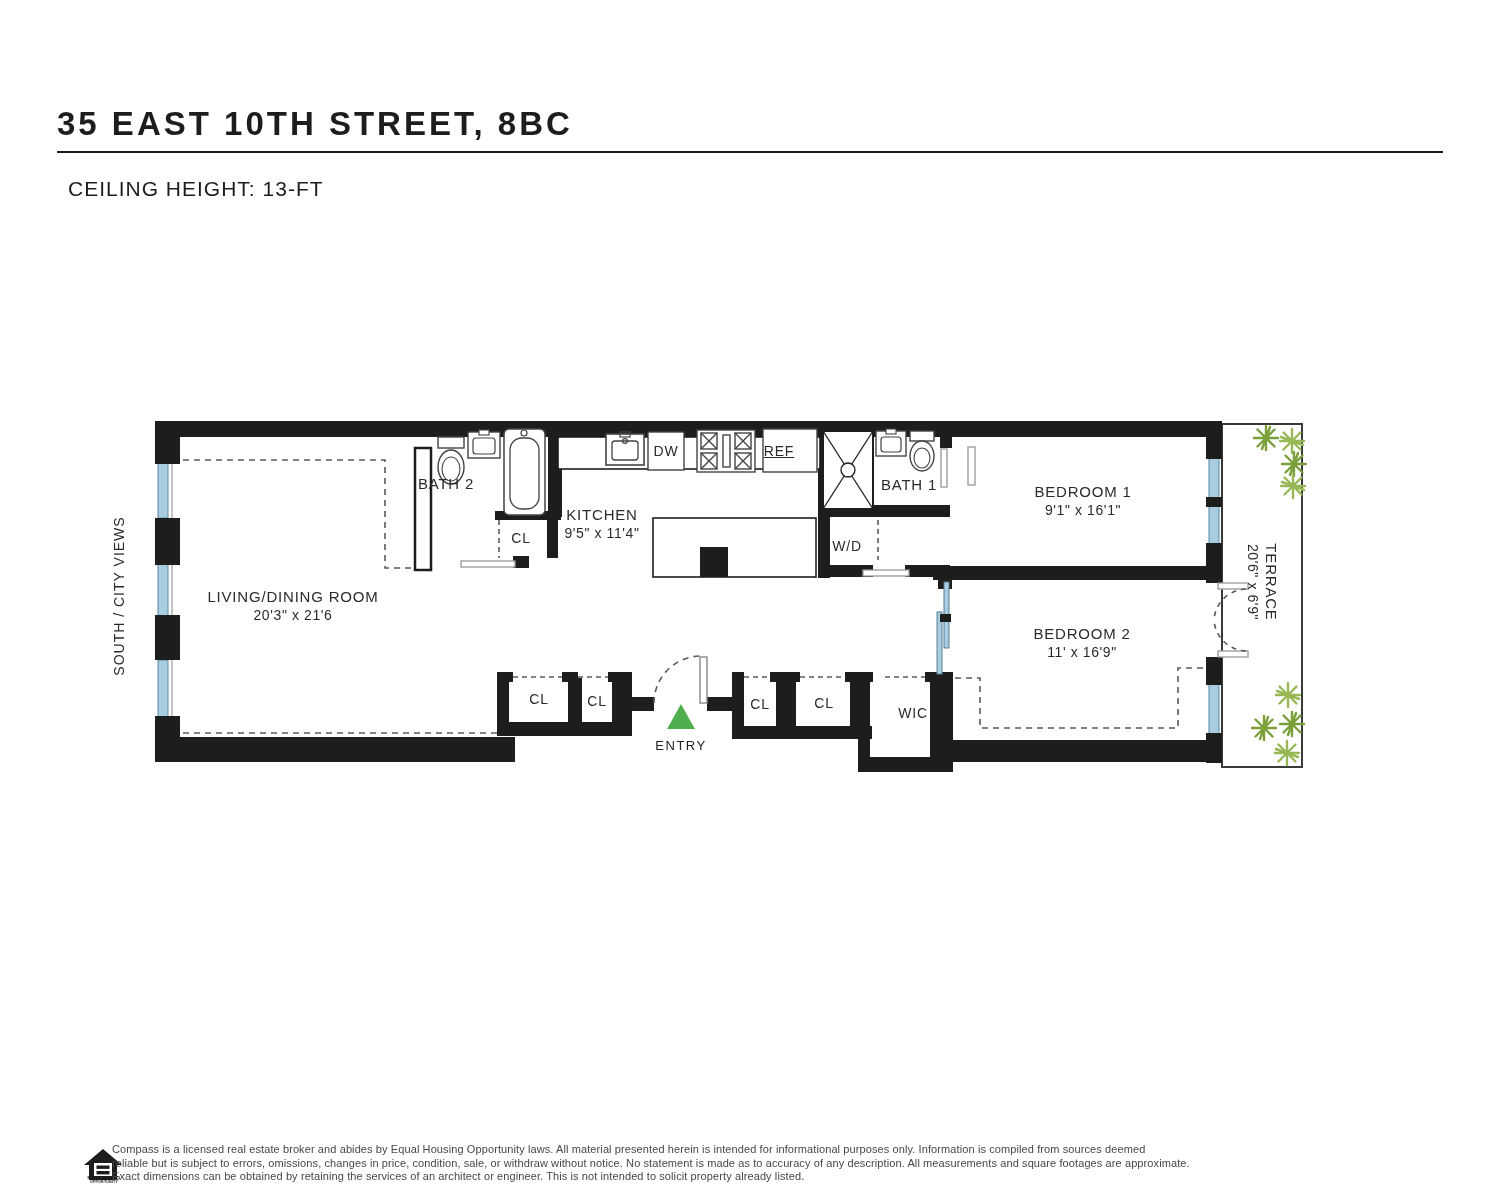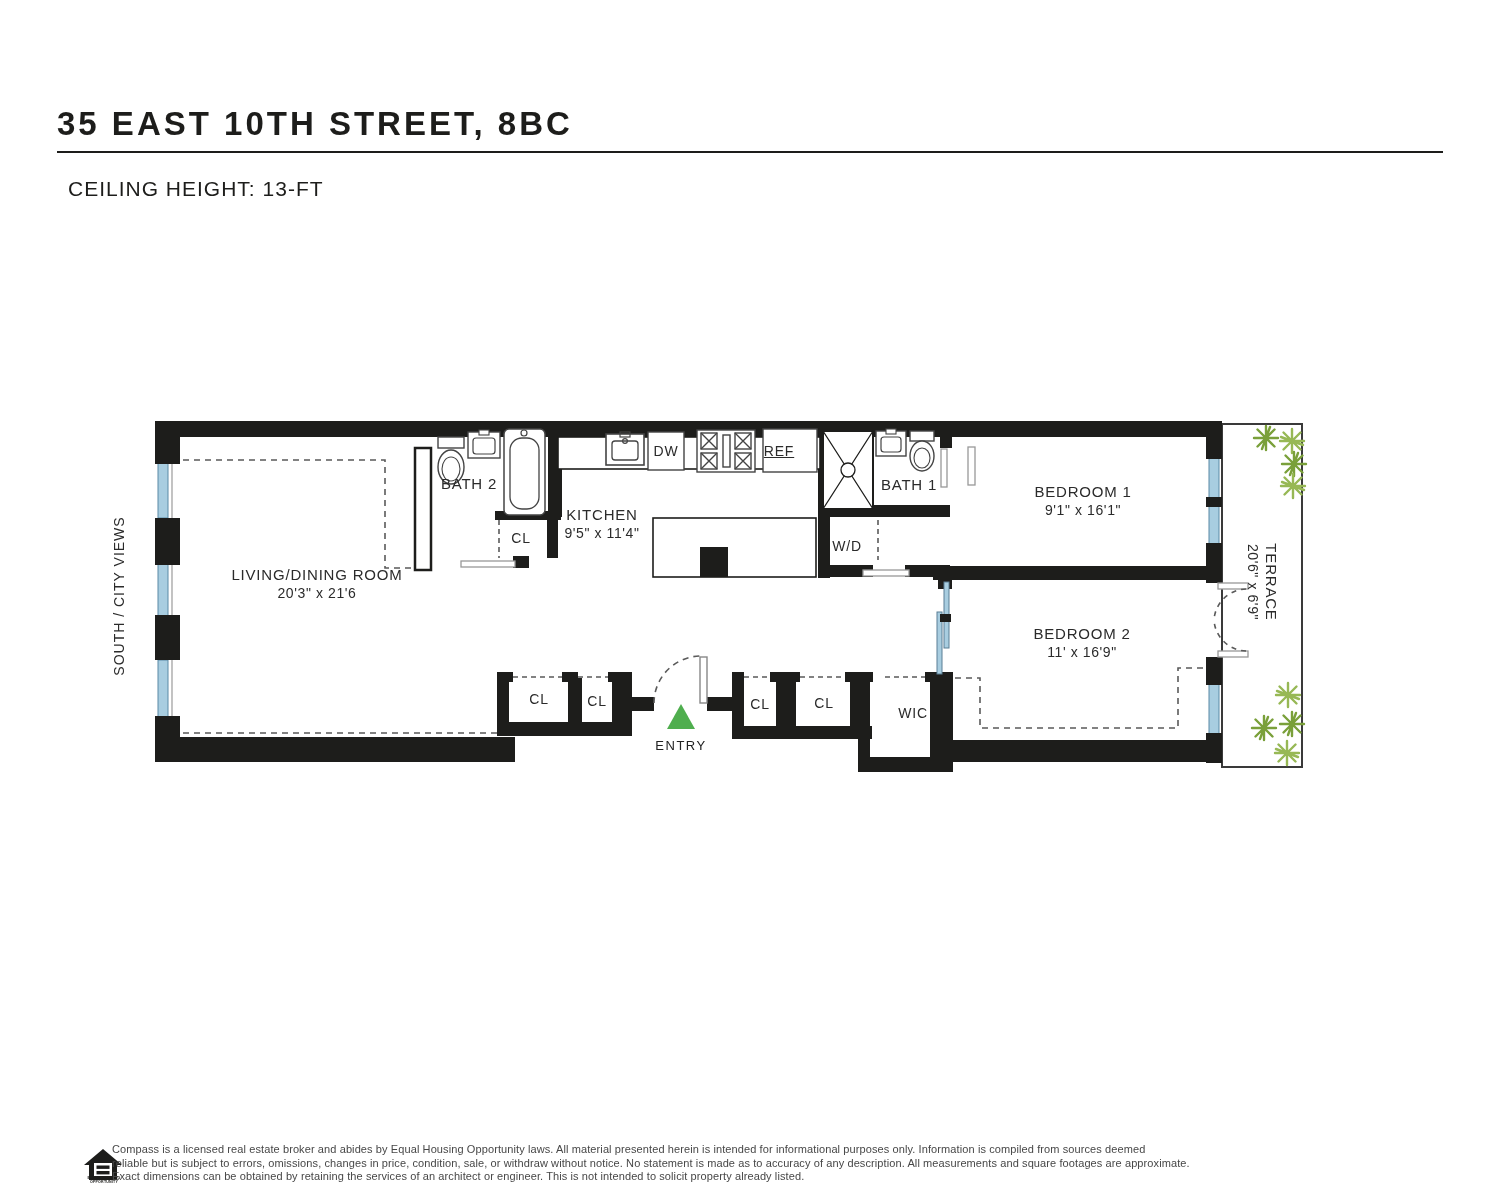--- a/index.html
+++ b/index.html
@@ -223,29 +223,29 @@
       <use href="#plantB" x="1293" y="486"></use>
       <use href="#plantB" x="1288" y="695"></use>
       <use href="#plantA" x="1292" y="724"></use>
       <use href="#plantA" x="1264" y="728"></use>
       <use href="#plantB" x="1287" y="753"></use>
     </g>
 
     <polygon points="681,704 667,729 695,729" fill="#4fae4e"></polygon>
   </svg>
 
-  <div class="lbl" style="left:293px;top:584px;margin-left:24px;">
+  <div class="lbl" style="left:293px;top:606px;">
     <div>LIVING/DINING ROOM</div>
     <div class="dims">20'3" x 21'6</div>
   </div>
   <div class="lbl" style="left:602px;top:524px;">
     <div>KITCHEN</div>
     <div class="dims">9'5" x 11'4"</div>
   </div>
-  <div class="lbl" style="left:469px;top:484px;">BATH 2</div>
+  <div class="lbl" style="left:446px;top:484px;">BATH 2</div>
   <div class="lbl" style="left:909px;top:485px;">BATH 1</div>
   <div class="lbl" style="left:1083px;top:501px;">
     <div>BEDROOM 1</div>
     <div class="dims">9'1" x 16'1"</div>
   </div>
   <div class="lbl" style="left:1082px;top:643px;">
     <div>BEDROOM 2</div>
     <div class="dims">11' x 16'9"</div>
   </div>
   <div class="lbl rot-cw" style="left:1262px;top:582px;">

